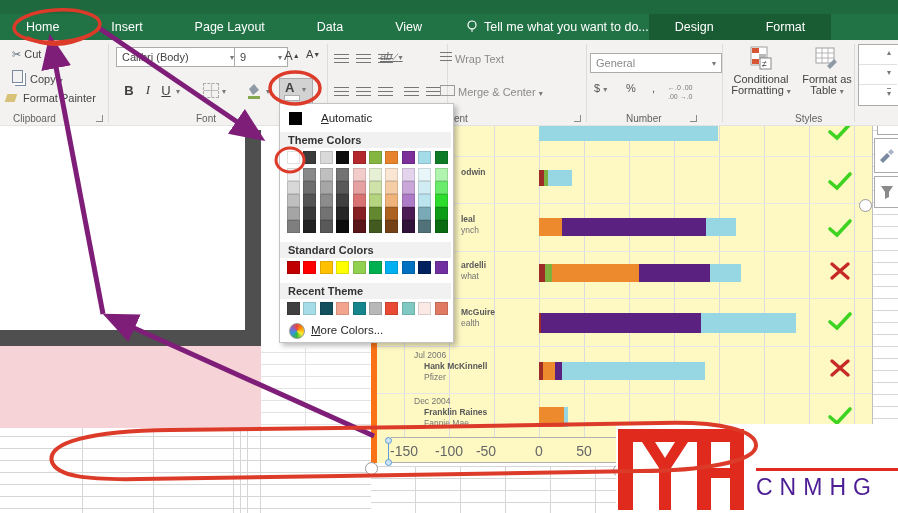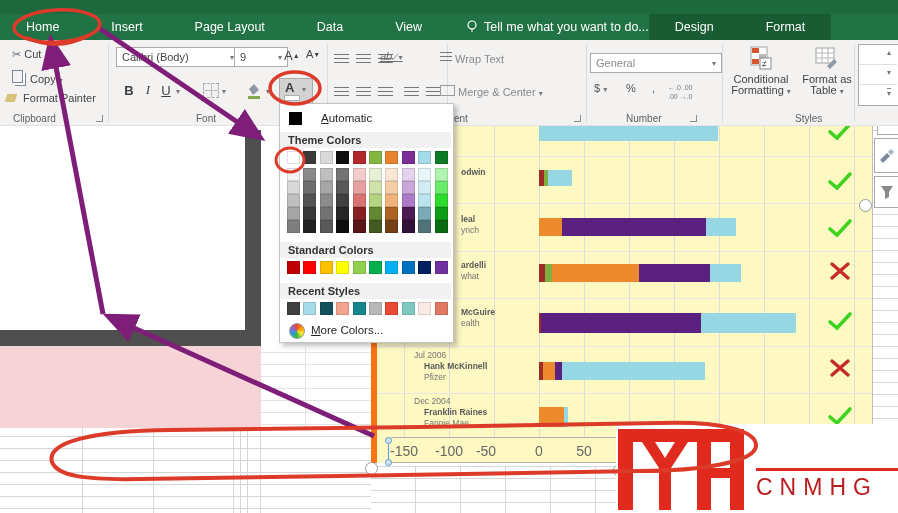--- a/index.html
+++ b/index.html
@@ -45,21 +45,21 @@
   .sidebtn{position:absolute;background:#fff;border:1px solid #ababab;display:flex;align-items:center;justify-content:center;}
   
   #panel{left:0;top:130px;width:245px;height:200px;background:#fff;}
   #panelshadowR{left:245px;top:130px;width:16px;height:216px;background:#4f4f4f;}
   #panelshadowB{left:0;top:330px;width:261px;height:16px;background:#4f4f4f;}
   #pinkband{left:0;top:346px;width:261px;height:82px;background:#f6d3d7;}
   
   #logo{left:616px;top:424px;width:282px;height:89px;background:#fff;}
   #logo-cn{position:absolute;left:140px;top:5px;font-size:27px;font-weight:bold;color:#3a3a3a;letter-spacing:1px;font-family:"DejaVu Sans",sans-serif;}
   #logo-underline{position:absolute;left:140px;top:44px;width:142px;height:3px;background:#e02a1e;}
-  #logo-latin{position:absolute;left:140px;top:50px;font-size:23px;color:#b91c1c;letter-spacing:7px;}
+  #logo-latin{position:absolute;left:140px;top:50px;font-size:23px;color:#4c1d95;letter-spacing:7px;}
   #annot{left:0;top:0;width:898px;height:513px;pointer-events:none;}
   .wheel{width:14px;height:14px;border-radius:50%;border:1px solid #999;
          background:conic-gradient(#e43,#f90,#fe3,#3b3,#39d,#86c,#e43);}
 </style>
 </head>
 <body>
 
 <div class="abs" id="sheet" style="left:0;top:125px;width:898px;height:388px;background:#fff;"></div>
 <div class="abs" id="grids" style="left:0;top:0;width:898px;height:513px;">
     <div style="position: absolute; left: 0px; top: 436px; width: 371px; height: 1px; background: rgb(214, 214, 214);"></div>
@@ -408,21 +408,21 @@
 <div class="abs" id="dropdown">
   <div class="dd-item" style="left:0;top:3px;width:171px;height:24px;">
     <span class="swatch" style="left:9px;top:5px;background:#000;"></span>
     <span class="abs ul1" style="left:41px;top:5px;">Automatic</span>
   </div>
   <div class="dd-header" style="top:28px;">Theme Colors</div>
   <div id="theme-row"></div>
   <div id="variant-rows"></div>
   <div class="dd-header" style="top:138px;">Standard Colors</div>
   <div id="standard-row"></div>
-  <div class="dd-header" style="top:179px;">Recent Styles</div>
+  <div class="dd-header" style="top:179px;">Recent Theme</div>
   <div id="recent-row"></div>
   <div class="dd-item" style="left:0;top:216px;width:171px;height:22px;">
     <span class="abs wheel" style="left:9px;top:3px;"></span>
     <span class="abs ul1" style="left:31px;top:4px;">More Colors...</span>
   </div>
 <span style="position: absolute; left: 7px; top: 47px; width: 13px; height: 13px; background: rgb(255, 255, 255); border: 1px solid rgba(0, 0, 0, 0.12); box-sizing: border-box;"></span>
     <span style="position: absolute; left: 23.4px; top: 47px; width: 13px; height: 13px; background: rgb(59, 59, 59); border: 1px solid rgba(0, 0, 0, 0.12); box-sizing: border-box;"></span>
     <span style="position: absolute; left: 39.8px; top: 47px; width: 13px; height: 13px; background: rgb(217, 217, 217); border: 1px solid rgba(0, 0, 0, 0.12); box-sizing: border-box;"></span>
     <span style="position: absolute; left: 56.2px; top: 47px; width: 13px; height: 13px; background: rgb(13, 13, 13); border: 1px solid rgba(0, 0, 0, 0.12); box-sizing: border-box;"></span>
     <span style="position: absolute; left: 72.6px; top: 47px; width: 13px; height: 13px; background: rgb(179, 40, 45); border: 1px solid rgba(0, 0, 0, 0.12); box-sizing: border-box;"></span>

